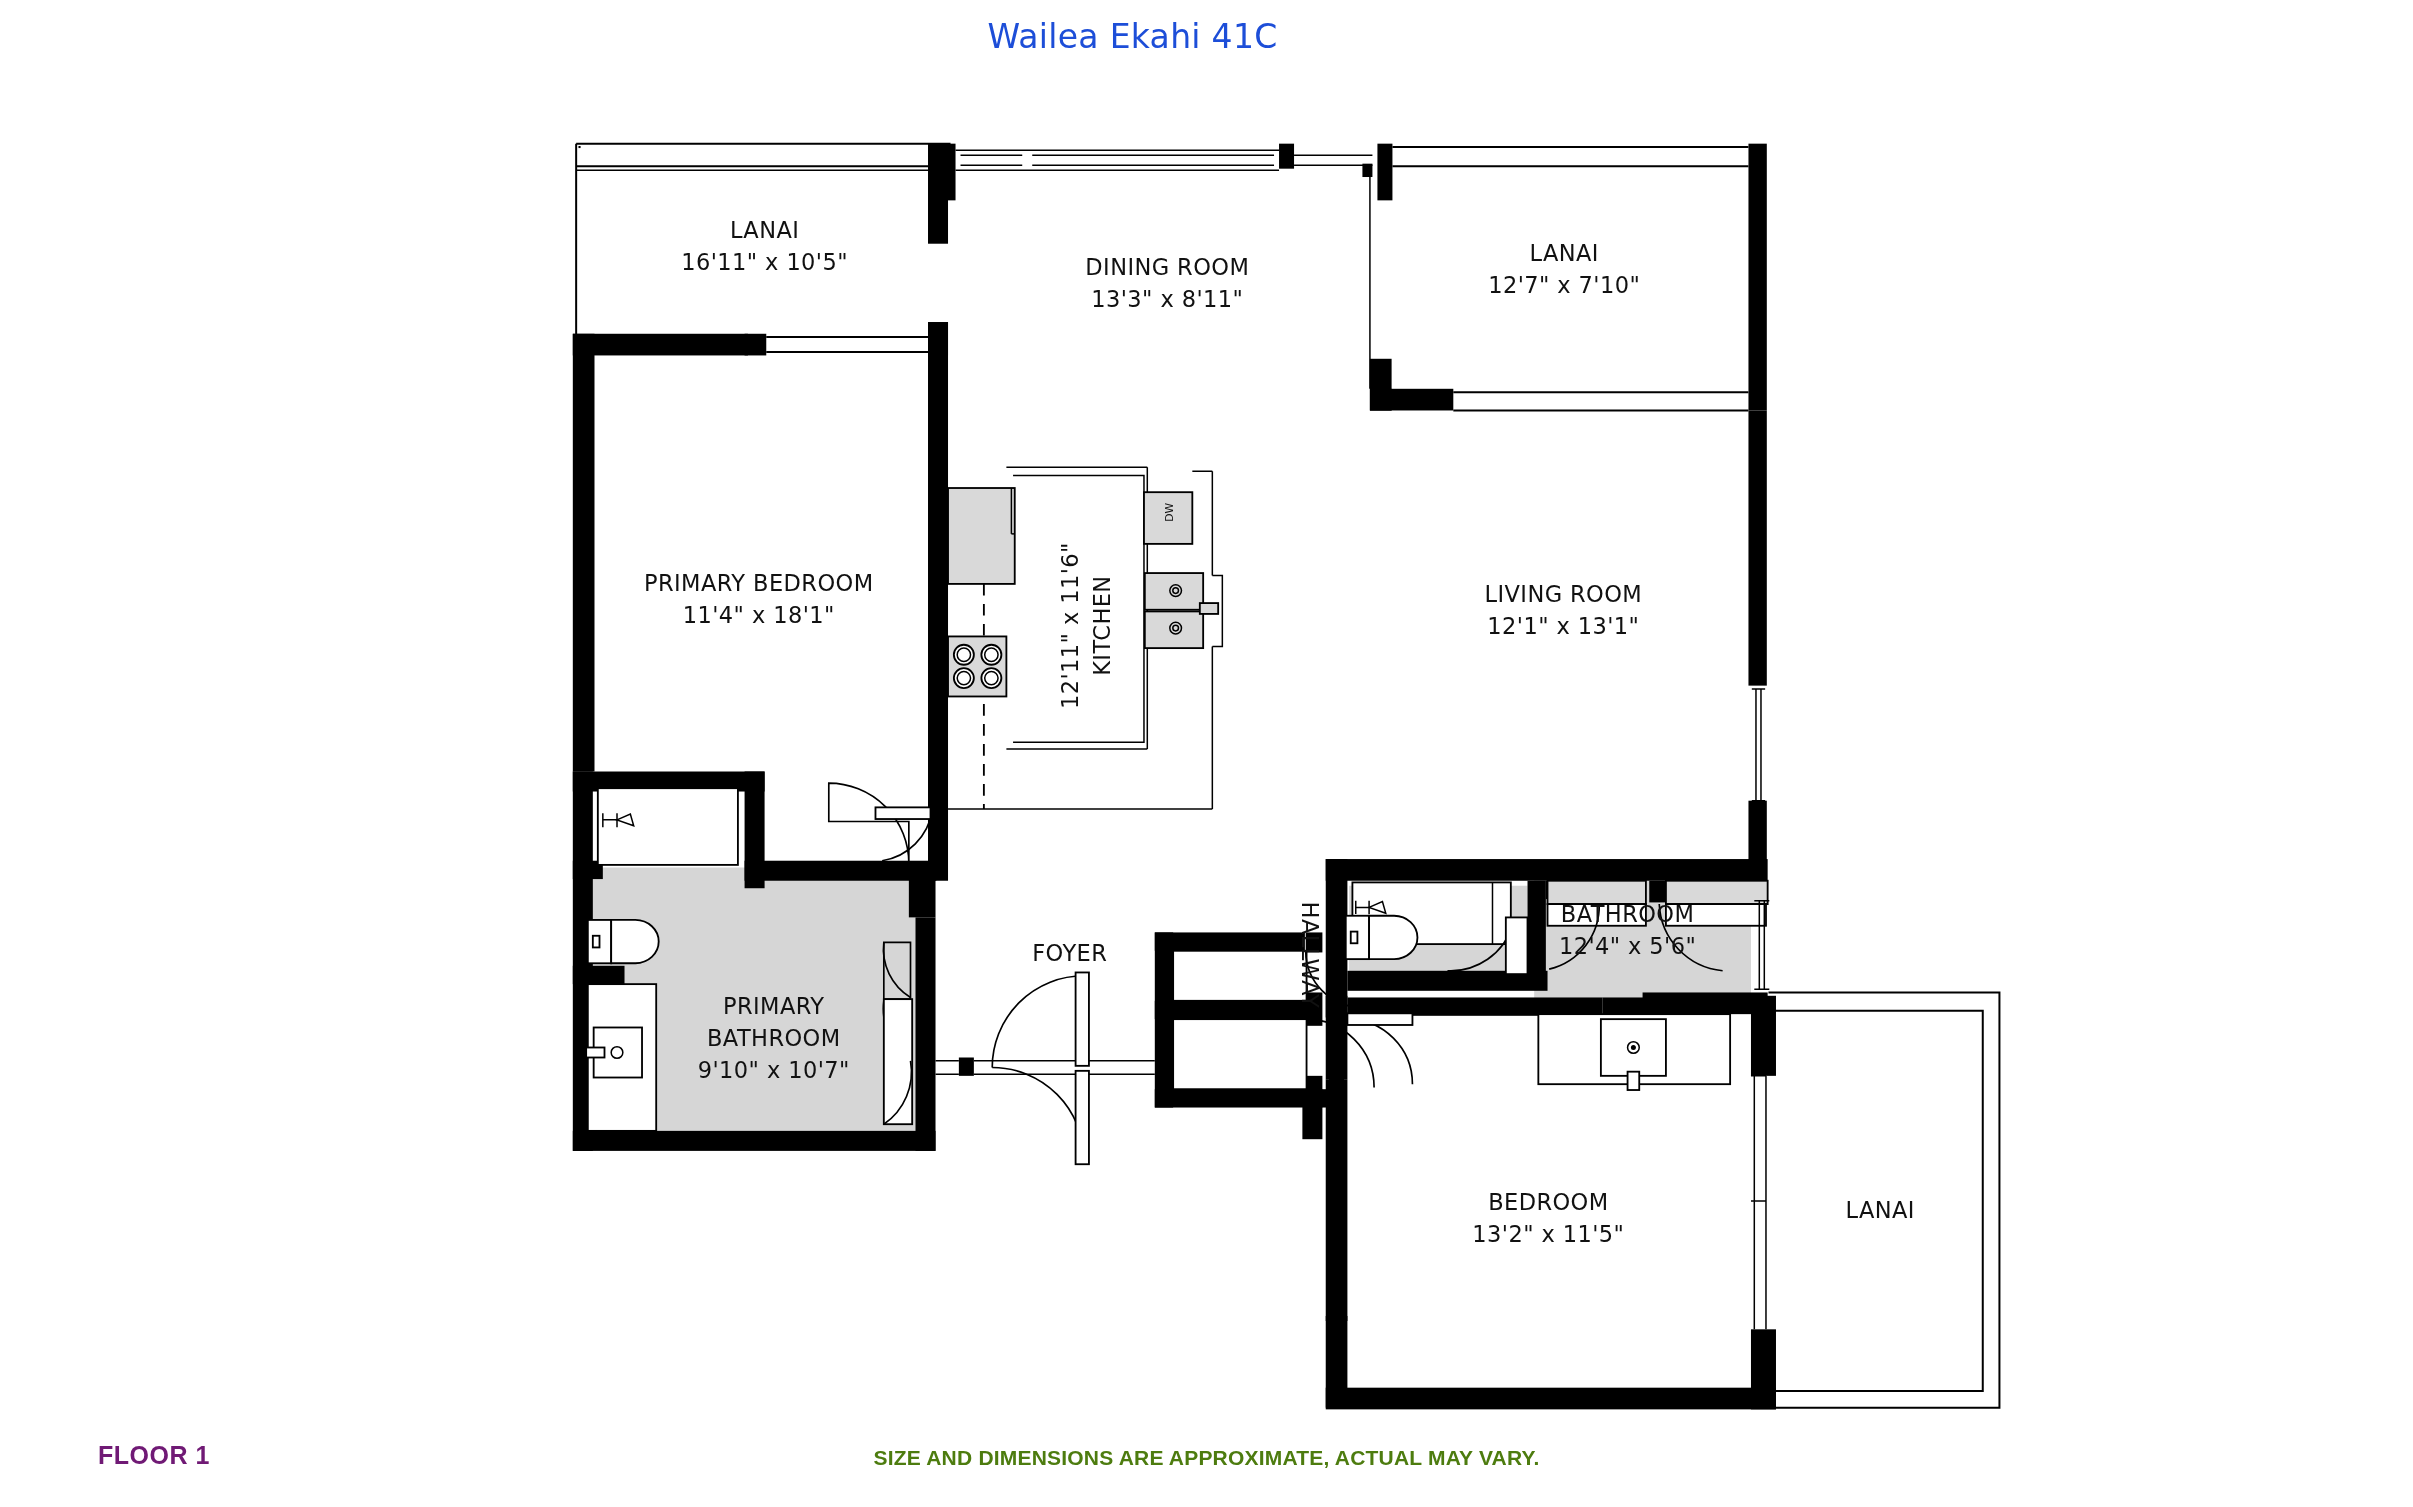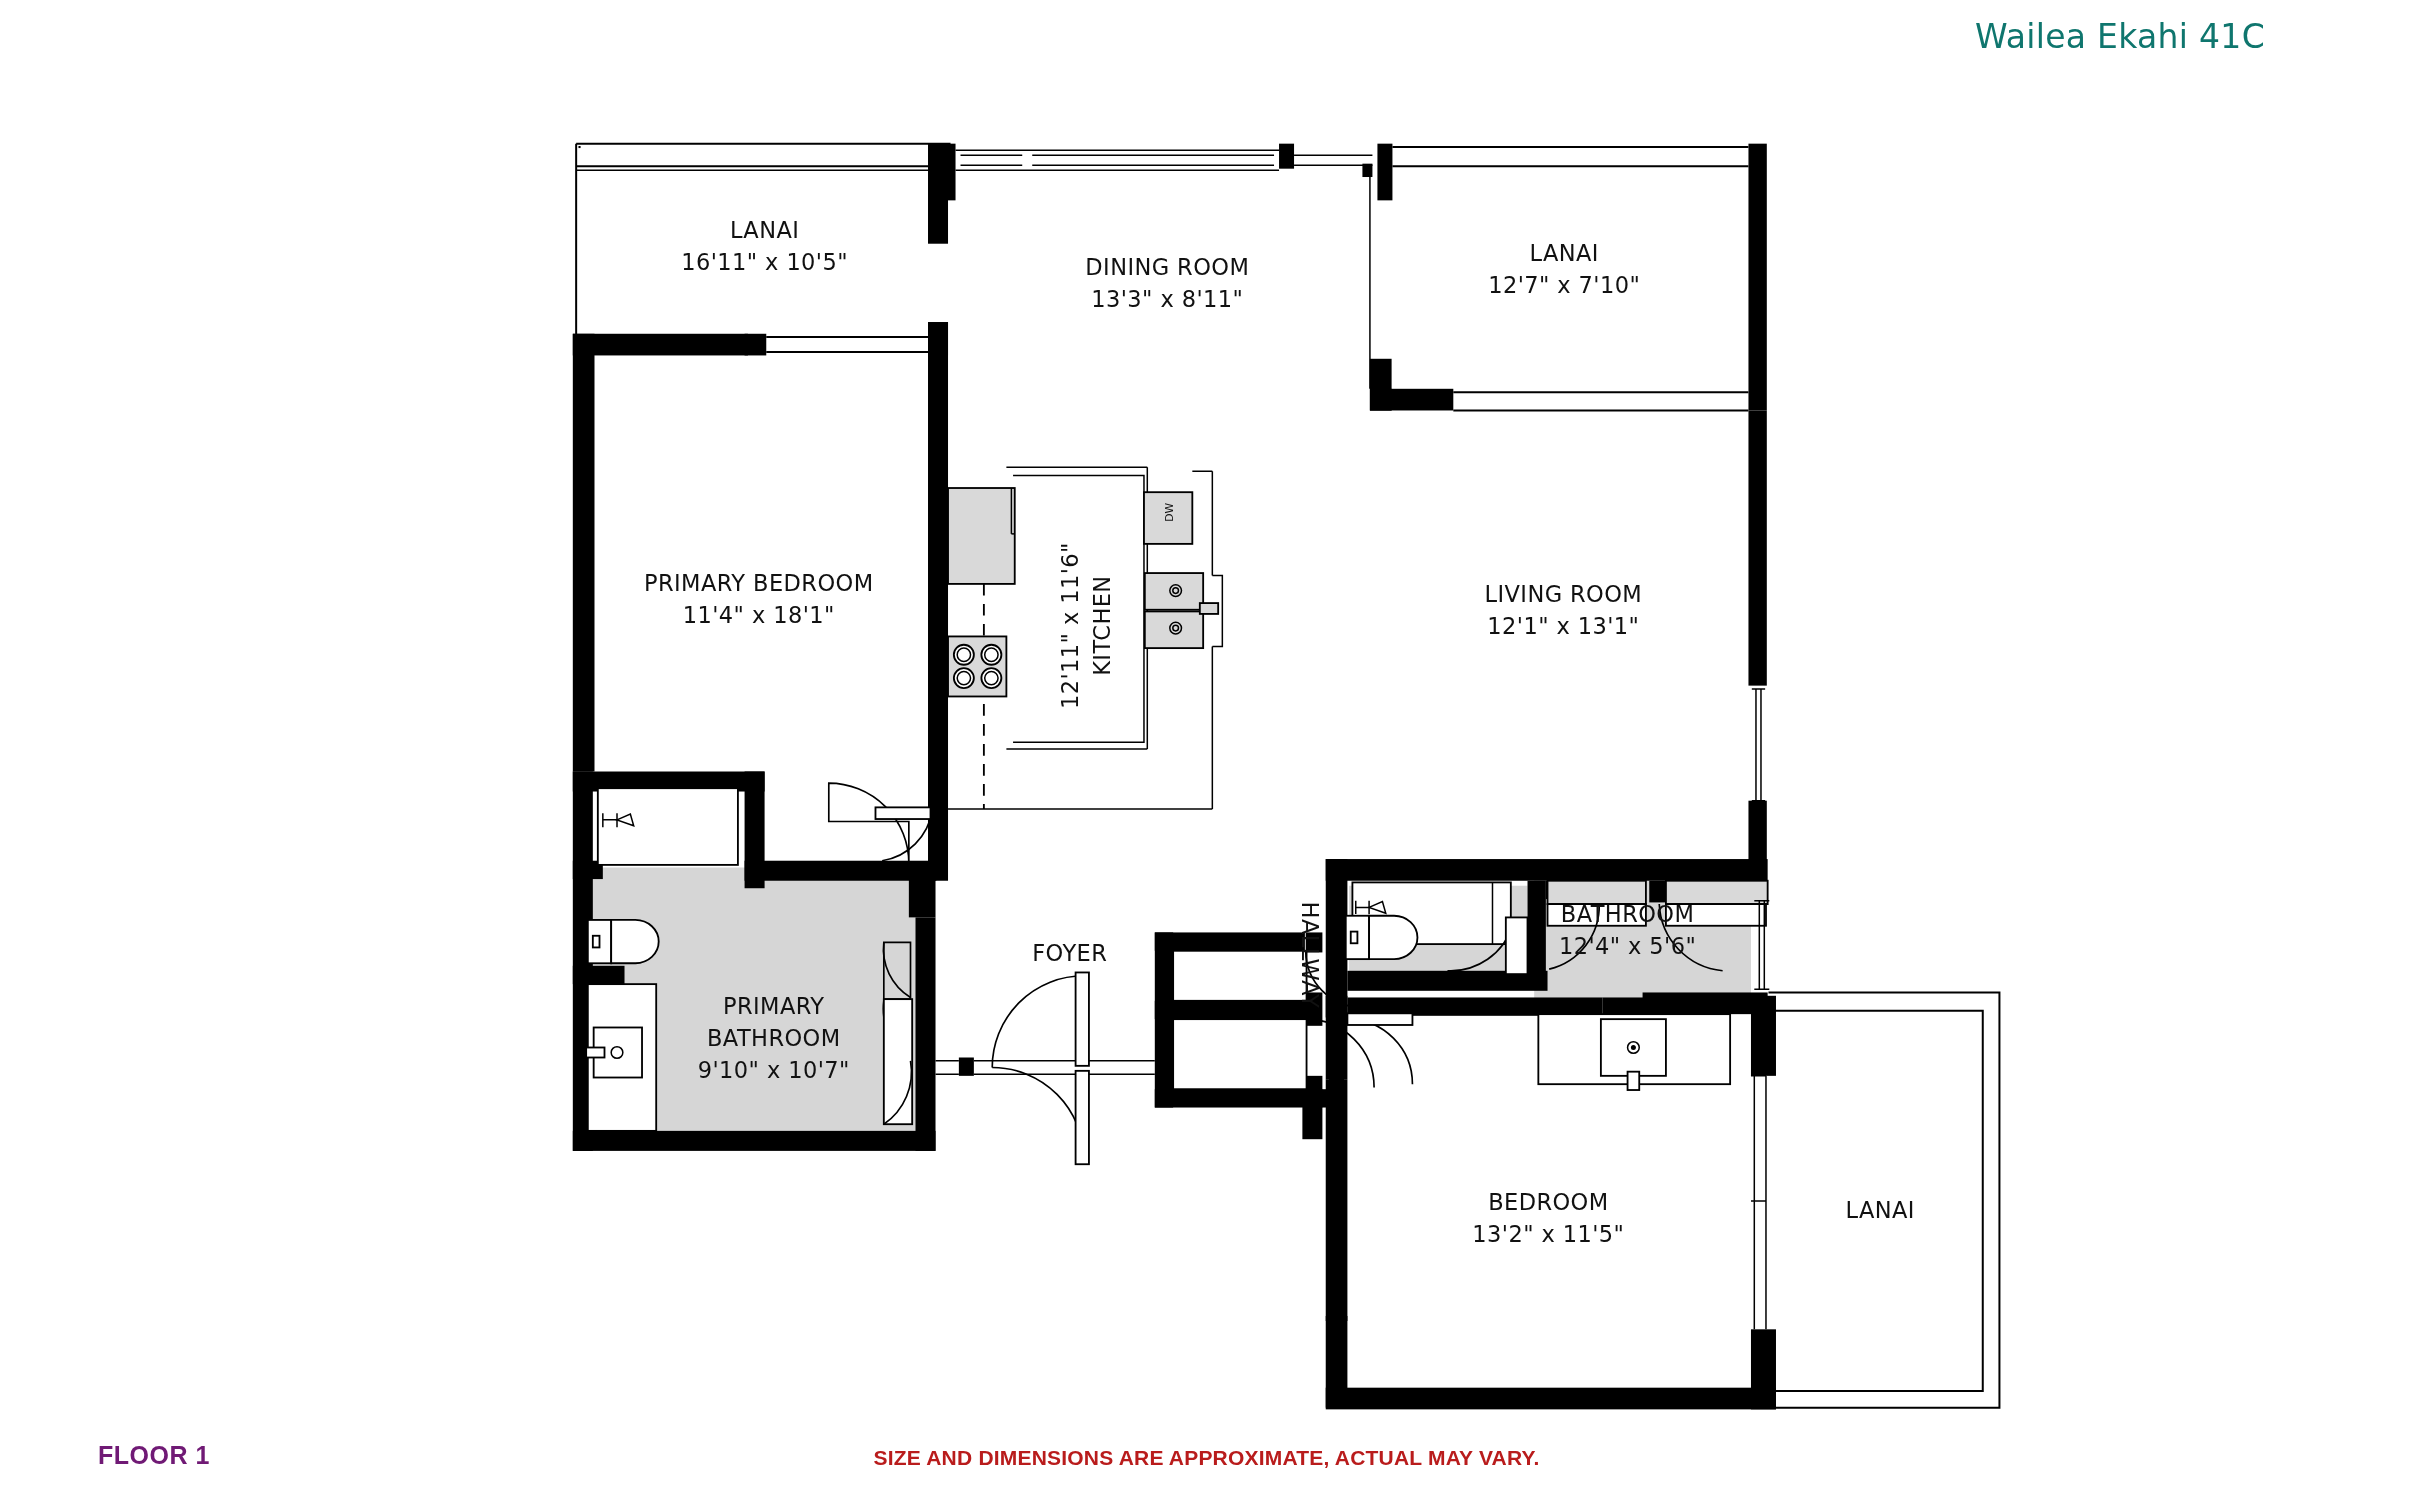--- a/index.html
+++ b/index.html
@@ -13,23 +13,23 @@
     height: 1508px;
     position: relative;
     font-family: "DejaVu Sans", sans-serif;
     overflow: hidden;
   }
   #plan-title {
     position: absolute;
     top: 16.7px;
     left: 0;
     width: 2265px;
-    text-align: right;
+    text-align: center;
     font-size: 33px;
-    color: #0f766e;
+    color: #1d4ed8;
     font-family: "DejaVu Sans", sans-serif;
     letter-spacing: 0.3px;
   }
   #floor-label {
     position: absolute;
     left: 98px;
     top: 1441px;
     font-size: 25px;
     font-weight: bold;
     color: #701a75;
@@ -37,21 +37,21 @@
     letter-spacing: 0.5px;
   }
   #disclaimer {
     position: absolute;
     left: 0;
     top: 1446px;
     width: 2413px;
     text-align: center;
     font-size: 21px;
     font-weight: bold;
-    color: #b91c1c;
+    color: #4d7c0f;
     font-family: "Liberation Sans Narrow", "Liberation Sans", sans-serif;
     letter-spacing: 0.2px;
   }
   #floorplan-svg {
     position: absolute;
     left: 0;
     top: 0;
   }
   .rm-name { font-family: "DejaVu Sans", sans-serif; font-size: 27px; fill: #111111; text-anchor: middle; letter-spacing: 0.5px;}
   .rm-dim  { font-family: "DejaVu Sans", sans-serif; font-size: 27px; fill: #111111; text-anchor: middle; letter-spacing: 0.5px;}

